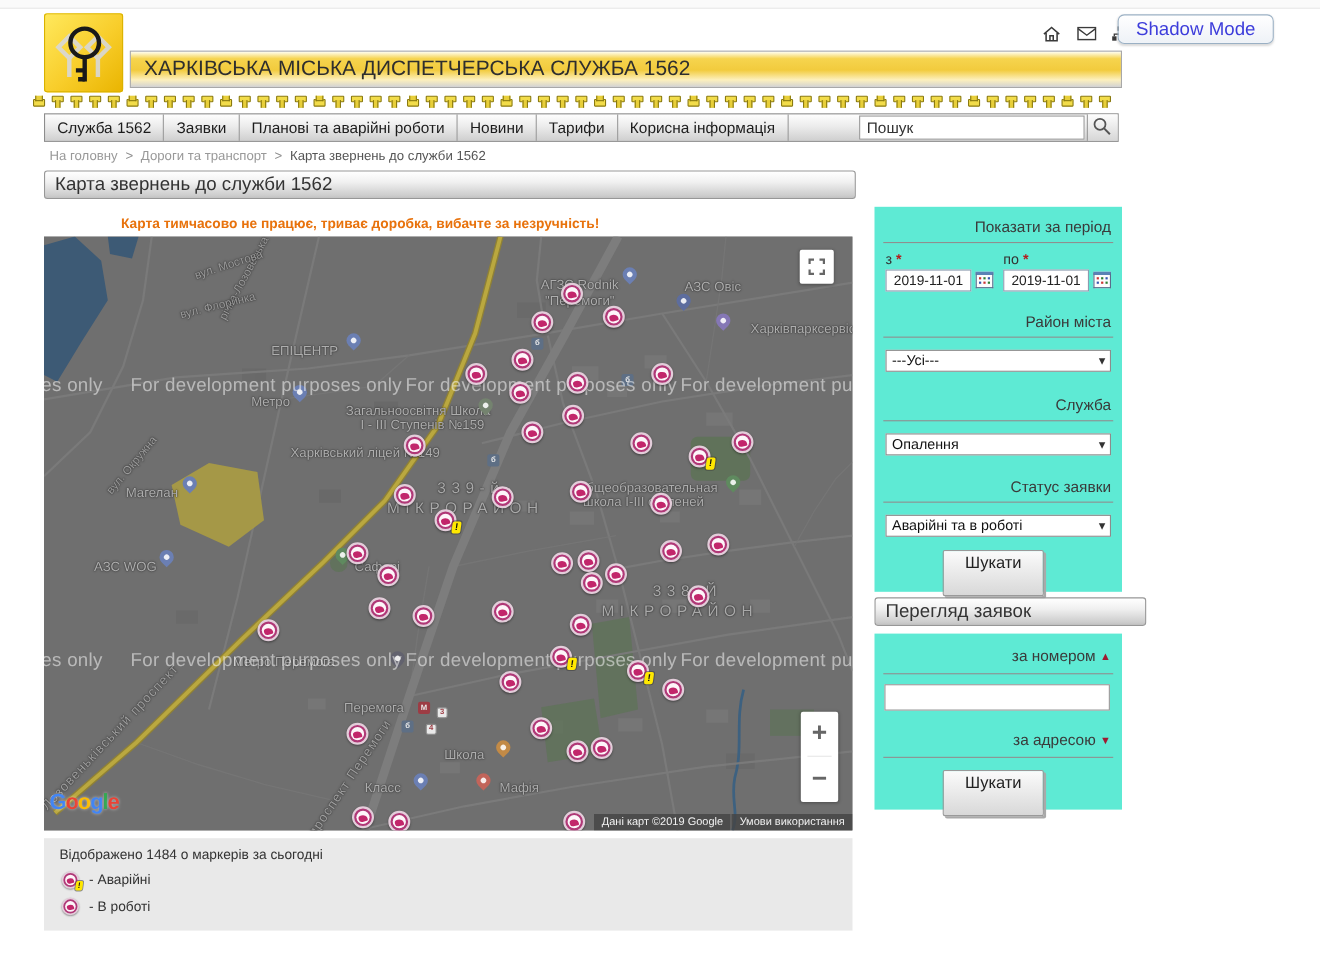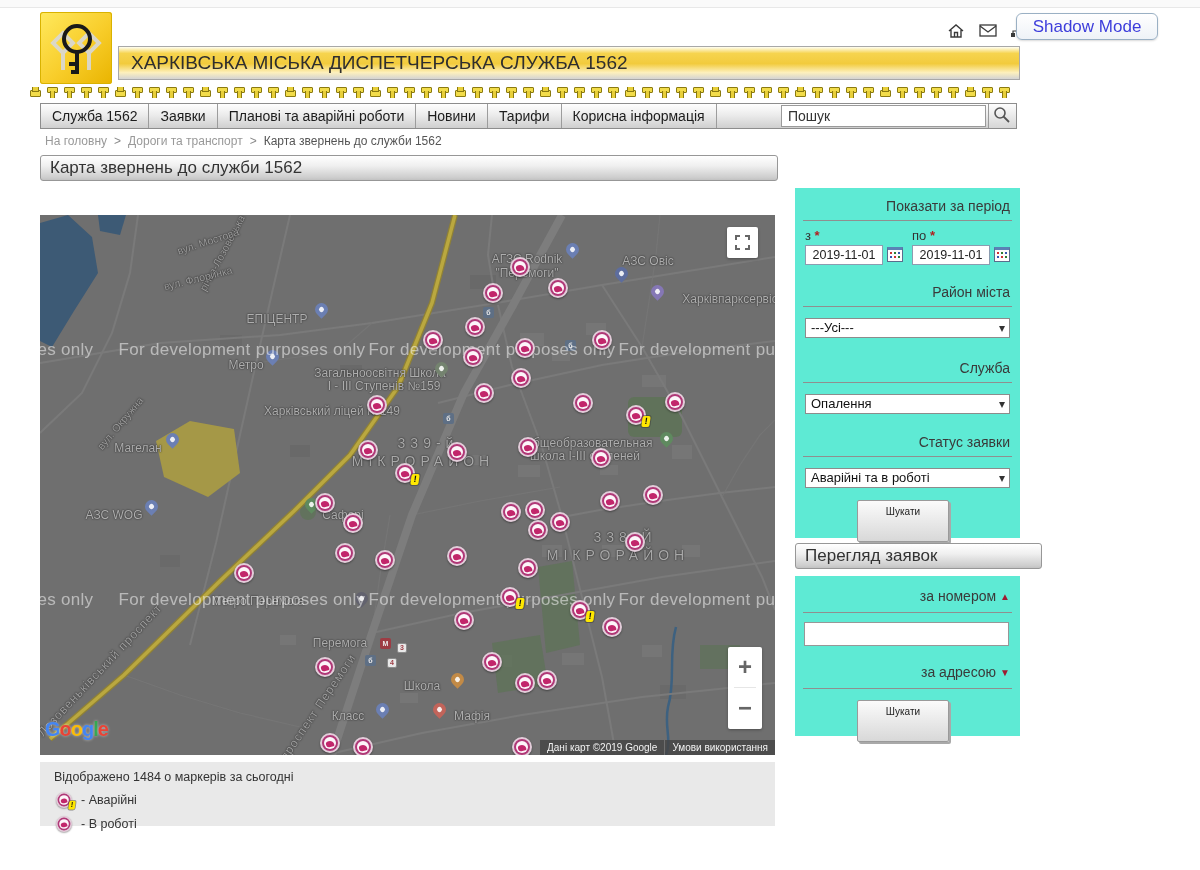--- a/index.html
+++ b/index.html
@@ -77,40 +77,40 @@
            box-shadow:0 1px 3px rgba(0,0,0,.3); }
   #zoomctl .z { width:34px; height:40px; text-align:center; font-size:24px; line-height:40px; color:#666; cursor:pointer; font-weight:bold; }
   #zoomctl .zd { height:1px; background:#e6e6e6; margin:0 6px; }
   #glogo { position:absolute; left:5px; bottom:14px; font-size:20px; font-weight:bold; letter-spacing:-1px; z-index:6;
            text-shadow:0 0 3px rgba(255,255,255,.55); cursor:pointer; }
   #attrib { position:absolute; right:0; bottom:0; z-index:6; font-size:10px; color:#f2f2f2; display:flex; }
   #attrib span { background:rgba(68,68,68,.82); padding:2px 7px; margin-left:1px; }
   #attrib .terms { cursor:pointer; }
 
   
-  #legendbox { position:absolute; left:40px; top:762px; width:735px; height:64px; background:#e9e9e9; }
+  #legendbox { position:absolute; left:40px; top:762px; width:735px; height:84px; background:#e9e9e9; }
   #legendbox .sum { position:absolute; left:14px; top:8px; font-size:12.5px; color:#333; }
   .legrow { position:absolute; left:14px; font-size:12.5px; color:#333; }
   .legrow .lt { vertical-align:middle; margin-left:7px; }
 
   
   .panel { position:absolute; width:225px; background:#5eead4; }
   .slbl { position:absolute; right:10px; font-size:14px; color:#3a3a3a; }
   .sline { position:absolute; left:8px; right:8px; border-top:1px solid #8f8f8f; }
   .fldlbl { position:absolute; font-size:13px; color:#333; }
   .req { color:#b21e1e; font-weight:bold; }
   .tri { color:#9e1b32; font-size:10px; vertical-align:1px; margin-left:4px; }
   .dinput { position:absolute; width:78px; height:20px; border:1px solid #8c9cb0; background:#fff; font-size:12.5px; color:#222; text-align:center; font-family:"Liberation Sans",sans-serif; }
   .calbtn { position:absolute; width:16px; height:15px; background:#fdfdfd; border:1px solid #5a6d8c; border-top:3px solid #5a82b5; cursor:pointer; }
   .calbtn::after { content:""; position:absolute; left:2px; top:2px; width:2px; height:2px; background:#c33;
         box-shadow:4px 0 0 #2e7d32, 8px 0 0 #3556b0, 0 4px 0 #3556b0, 4px 4px 0 #c33, 8px 4px 0 #2e7d32; }
   .sel { position:absolute; left:10px; width:205px; height:20px; background:#fff; border:1px solid #8c8c8c; font-size:13px; color:#111; line-height:18px; padding-left:5px; cursor:pointer; }
   .sel::after { content:"\25BE"; position:absolute; right:4px; top:0; font-size:12px; color:#333; }
   .btn { position:absolute; width:92px; height:42px; background:linear-gradient(#fbfbfb,#d8d8d8); border:1px solid #9a9a9a;
-         box-shadow:2px 2px 0 #a9a9a9; font-size:10px; color:#222; text-align:center; line-height:22px; border-radius:2px; cursor:pointer; }
+         box-shadow:2px 2px 0 #a9a9a9; font-size:15px; color:#222; text-align:center; line-height:22px; border-radius:2px; cursor:pointer; }
   .tinput { position:absolute; background:#fff; border:1px solid #979797; font-family:"Liberation Sans",sans-serif; font-size:13px; padding-left:5px; }
 </style>
 </head>
 <body>
 
 <div id="page">
   <div class="topstrip"></div>
 
   <div id="logo">
     <svg width="72" height="72">
@@ -226,20 +226,21 @@
       <svg width="26" height="22">
           <circle cx="11" cy="9" r="5" stroke="#555" stroke-width="1.6" fill="none"></circle>
           <line x1="14.5" y1="12.5" x2="20" y2="18" stroke="#555" stroke-width="1.8"></line>
         </svg>
     </div>
   </div>
 
   <div id="crumb"><span class="bc">На головну</span><span class="sep">&gt;</span><span class="bc">Дороги та транспорт</span><span class="sep">&gt;</span><span class="bc last">Карта звернень до служби 1562</span></div>
 
   <div class="hbar" id="ptitle">Карта звернень до служби 1562</div>
+  <div id="warn">Карта тимчасово не працює, триває доробка, вибачте за незручність!</div>
 
   <div id="map">
     <svg id="mapsvg" width="735" height="540">
       <rect x="0" y="0" width="735" height="540" fill="#6f6f6f"></rect>
 
       <g fill="#787878" opacity="0.85">
         <rect x="480" y="118" width="24" height="13"></rect>
           <rect x="512" y="136" width="18" height="10"></rect>
         <rect x="546" y="108" width="20" height="12"></rect>
           <rect x="602" y="160" width="24" height="12"></rect>

